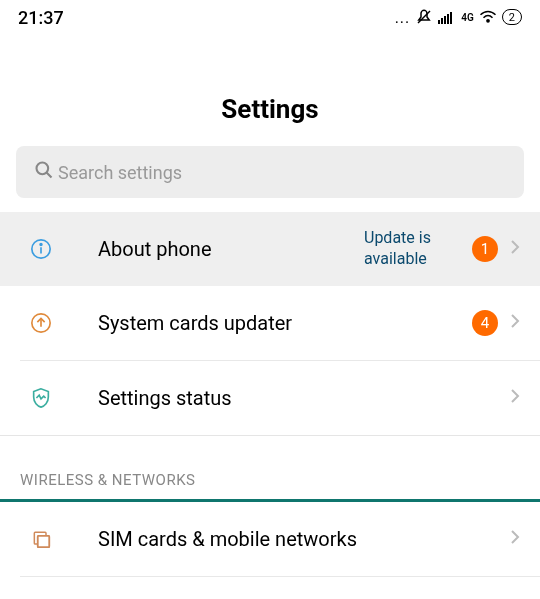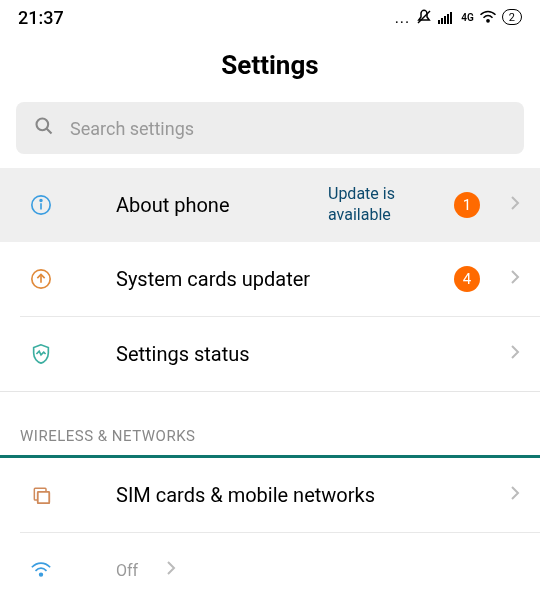--- a/index.html
+++ b/index.html
@@ -29,41 +29,41 @@
     }
     .statusbar-right svg { display: block; }
     .title-section {
       text-align: center;
       padding: 18px 0 22px 0;
     }
     .page-title {
       font-size: 26px;
       font-weight: 700;
       color: #000;
+      margin-top: 44px;
     }
     .search-bar {
       margin: 0 16px 14px 16px;
       background: #ededed;
       border-radius: 8px;
       display: flex;
       align-items: center;
       padding: 14px 18px;
-      gap: 16px;
+      gap: 4px;
     }
     .search-placeholder {
       color: #999;
       font-size: 18px;
     }
     .list-item {
       display: flex;
       align-items: center;
       padding: 0 20px 0 28px;
       height: 74px;
       background: #fff;
-      gap: 18px;
     }
     .list-item.highlighted {
       background: #efefef;
     }
     .item-icon {
       width: 26px;
       display: flex;
       justify-content: center;
       align-items: center;
       margin-right: 44px;

